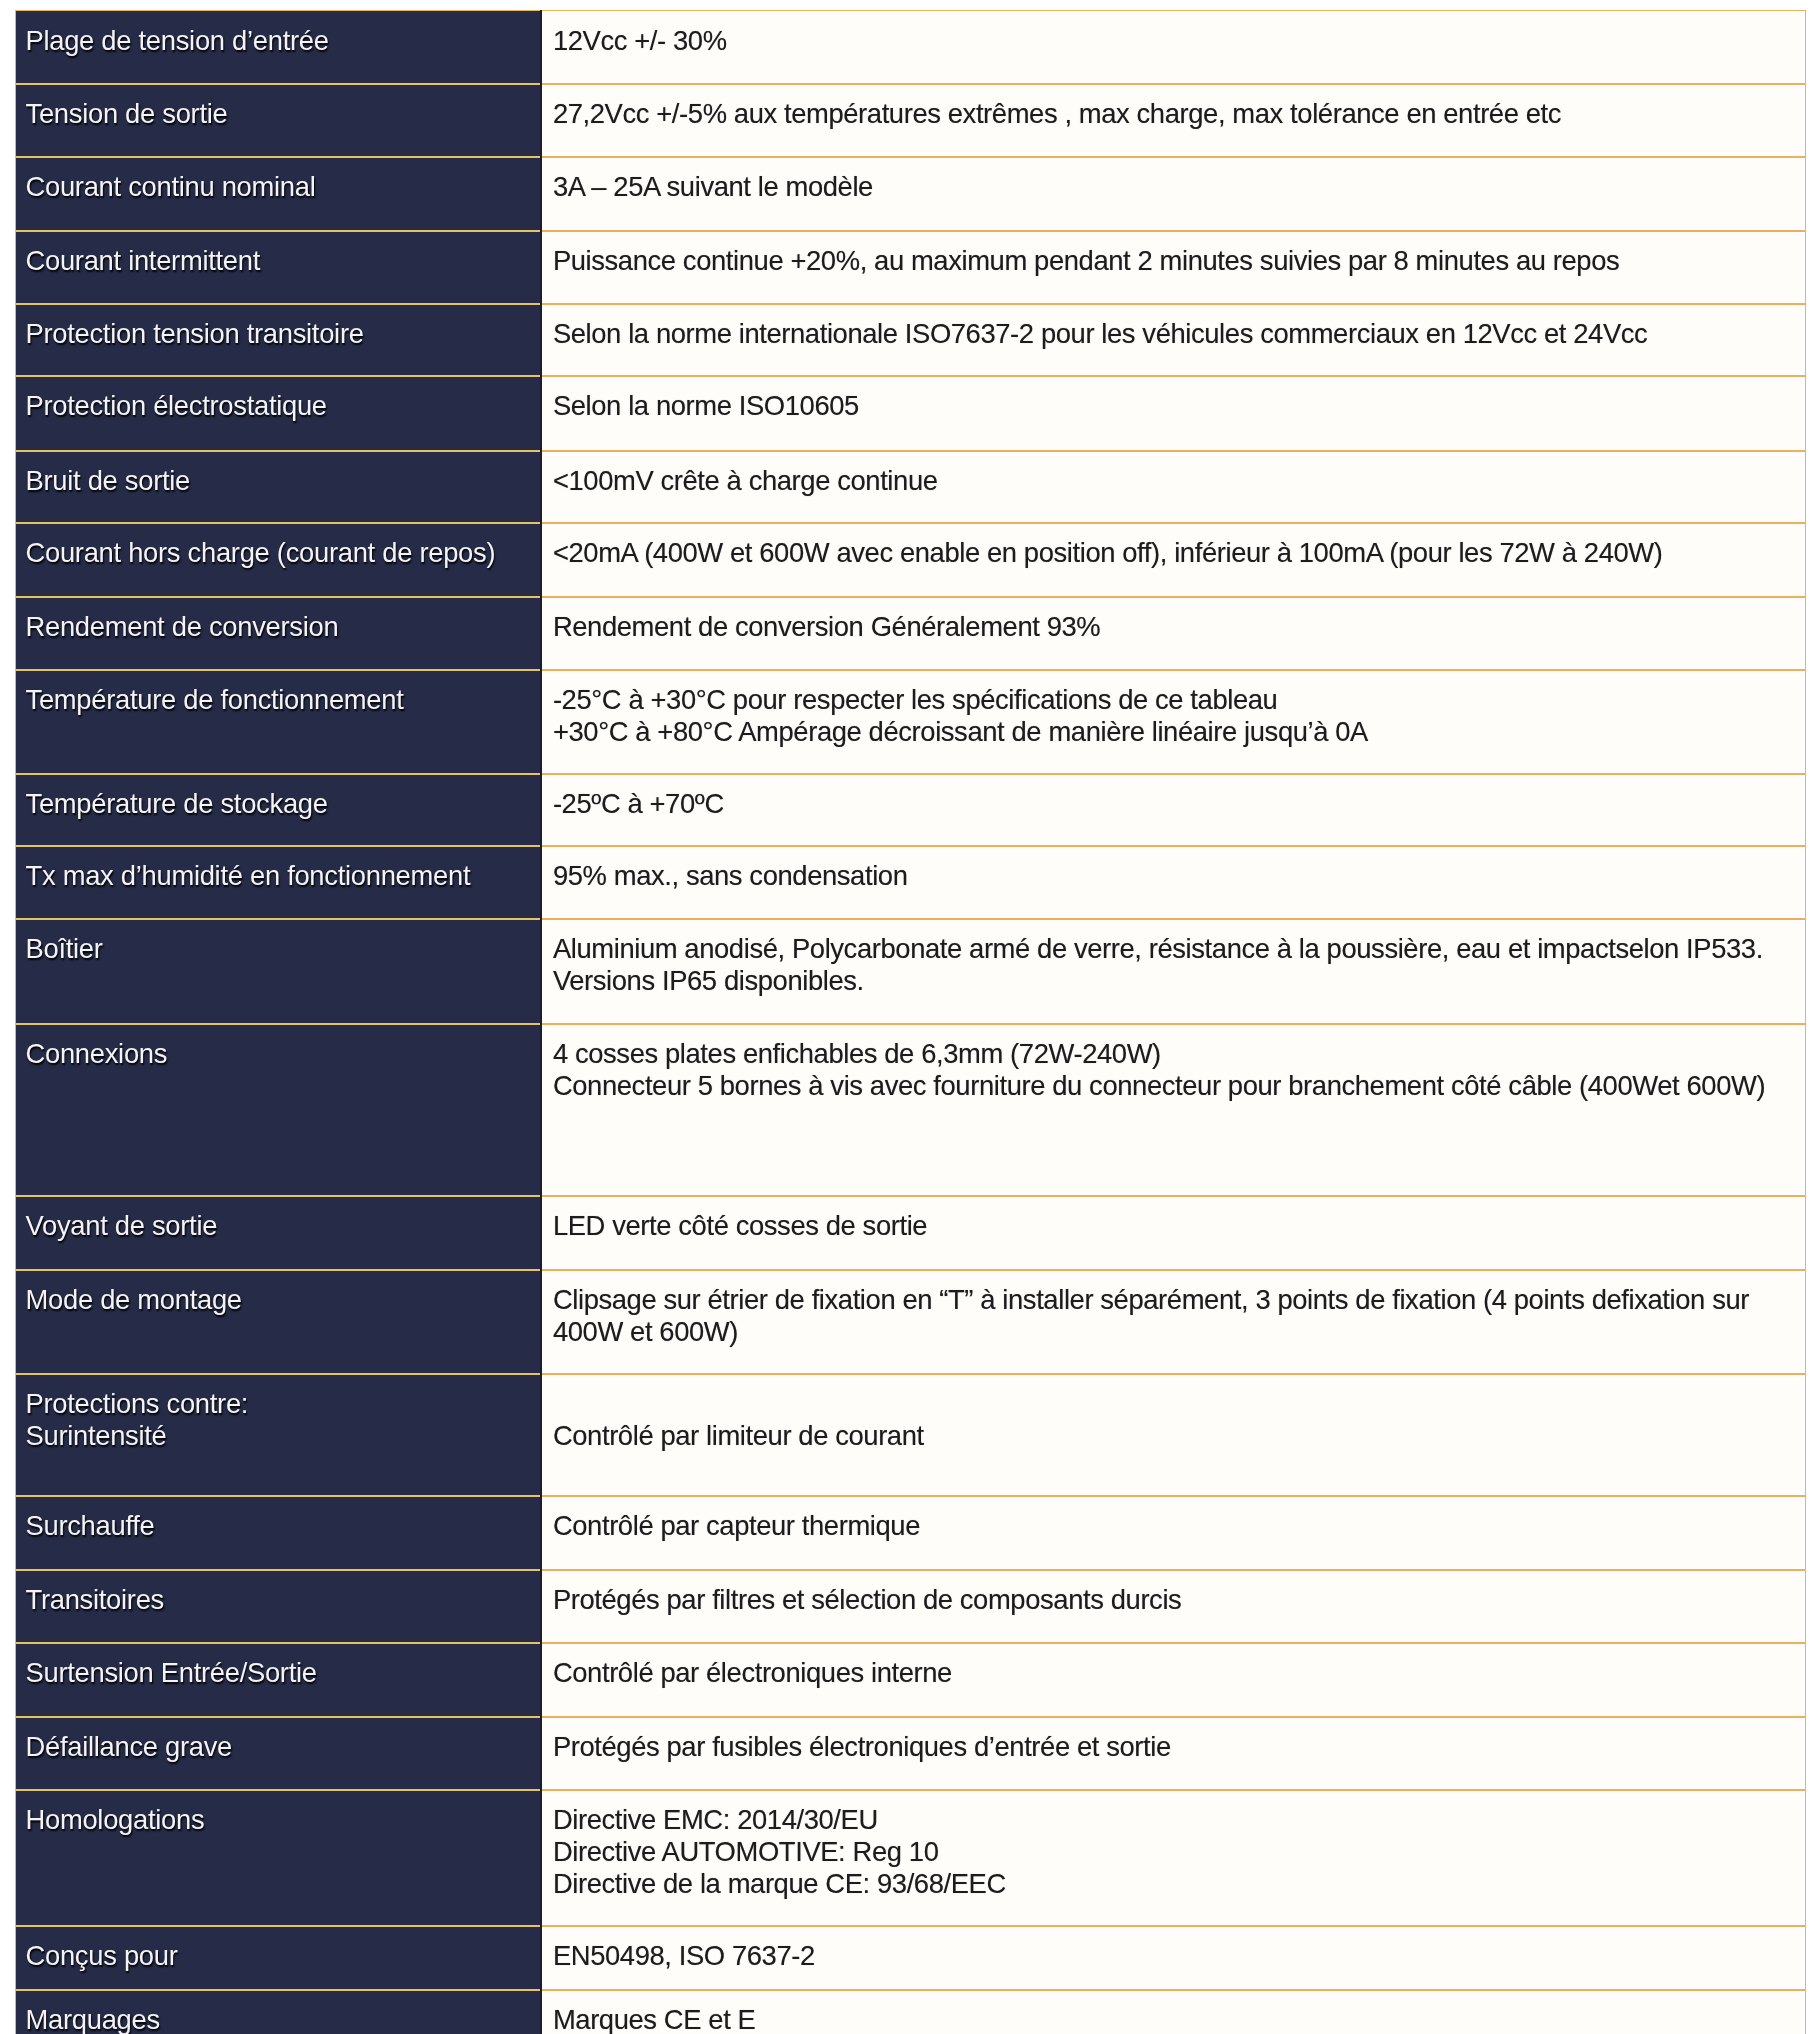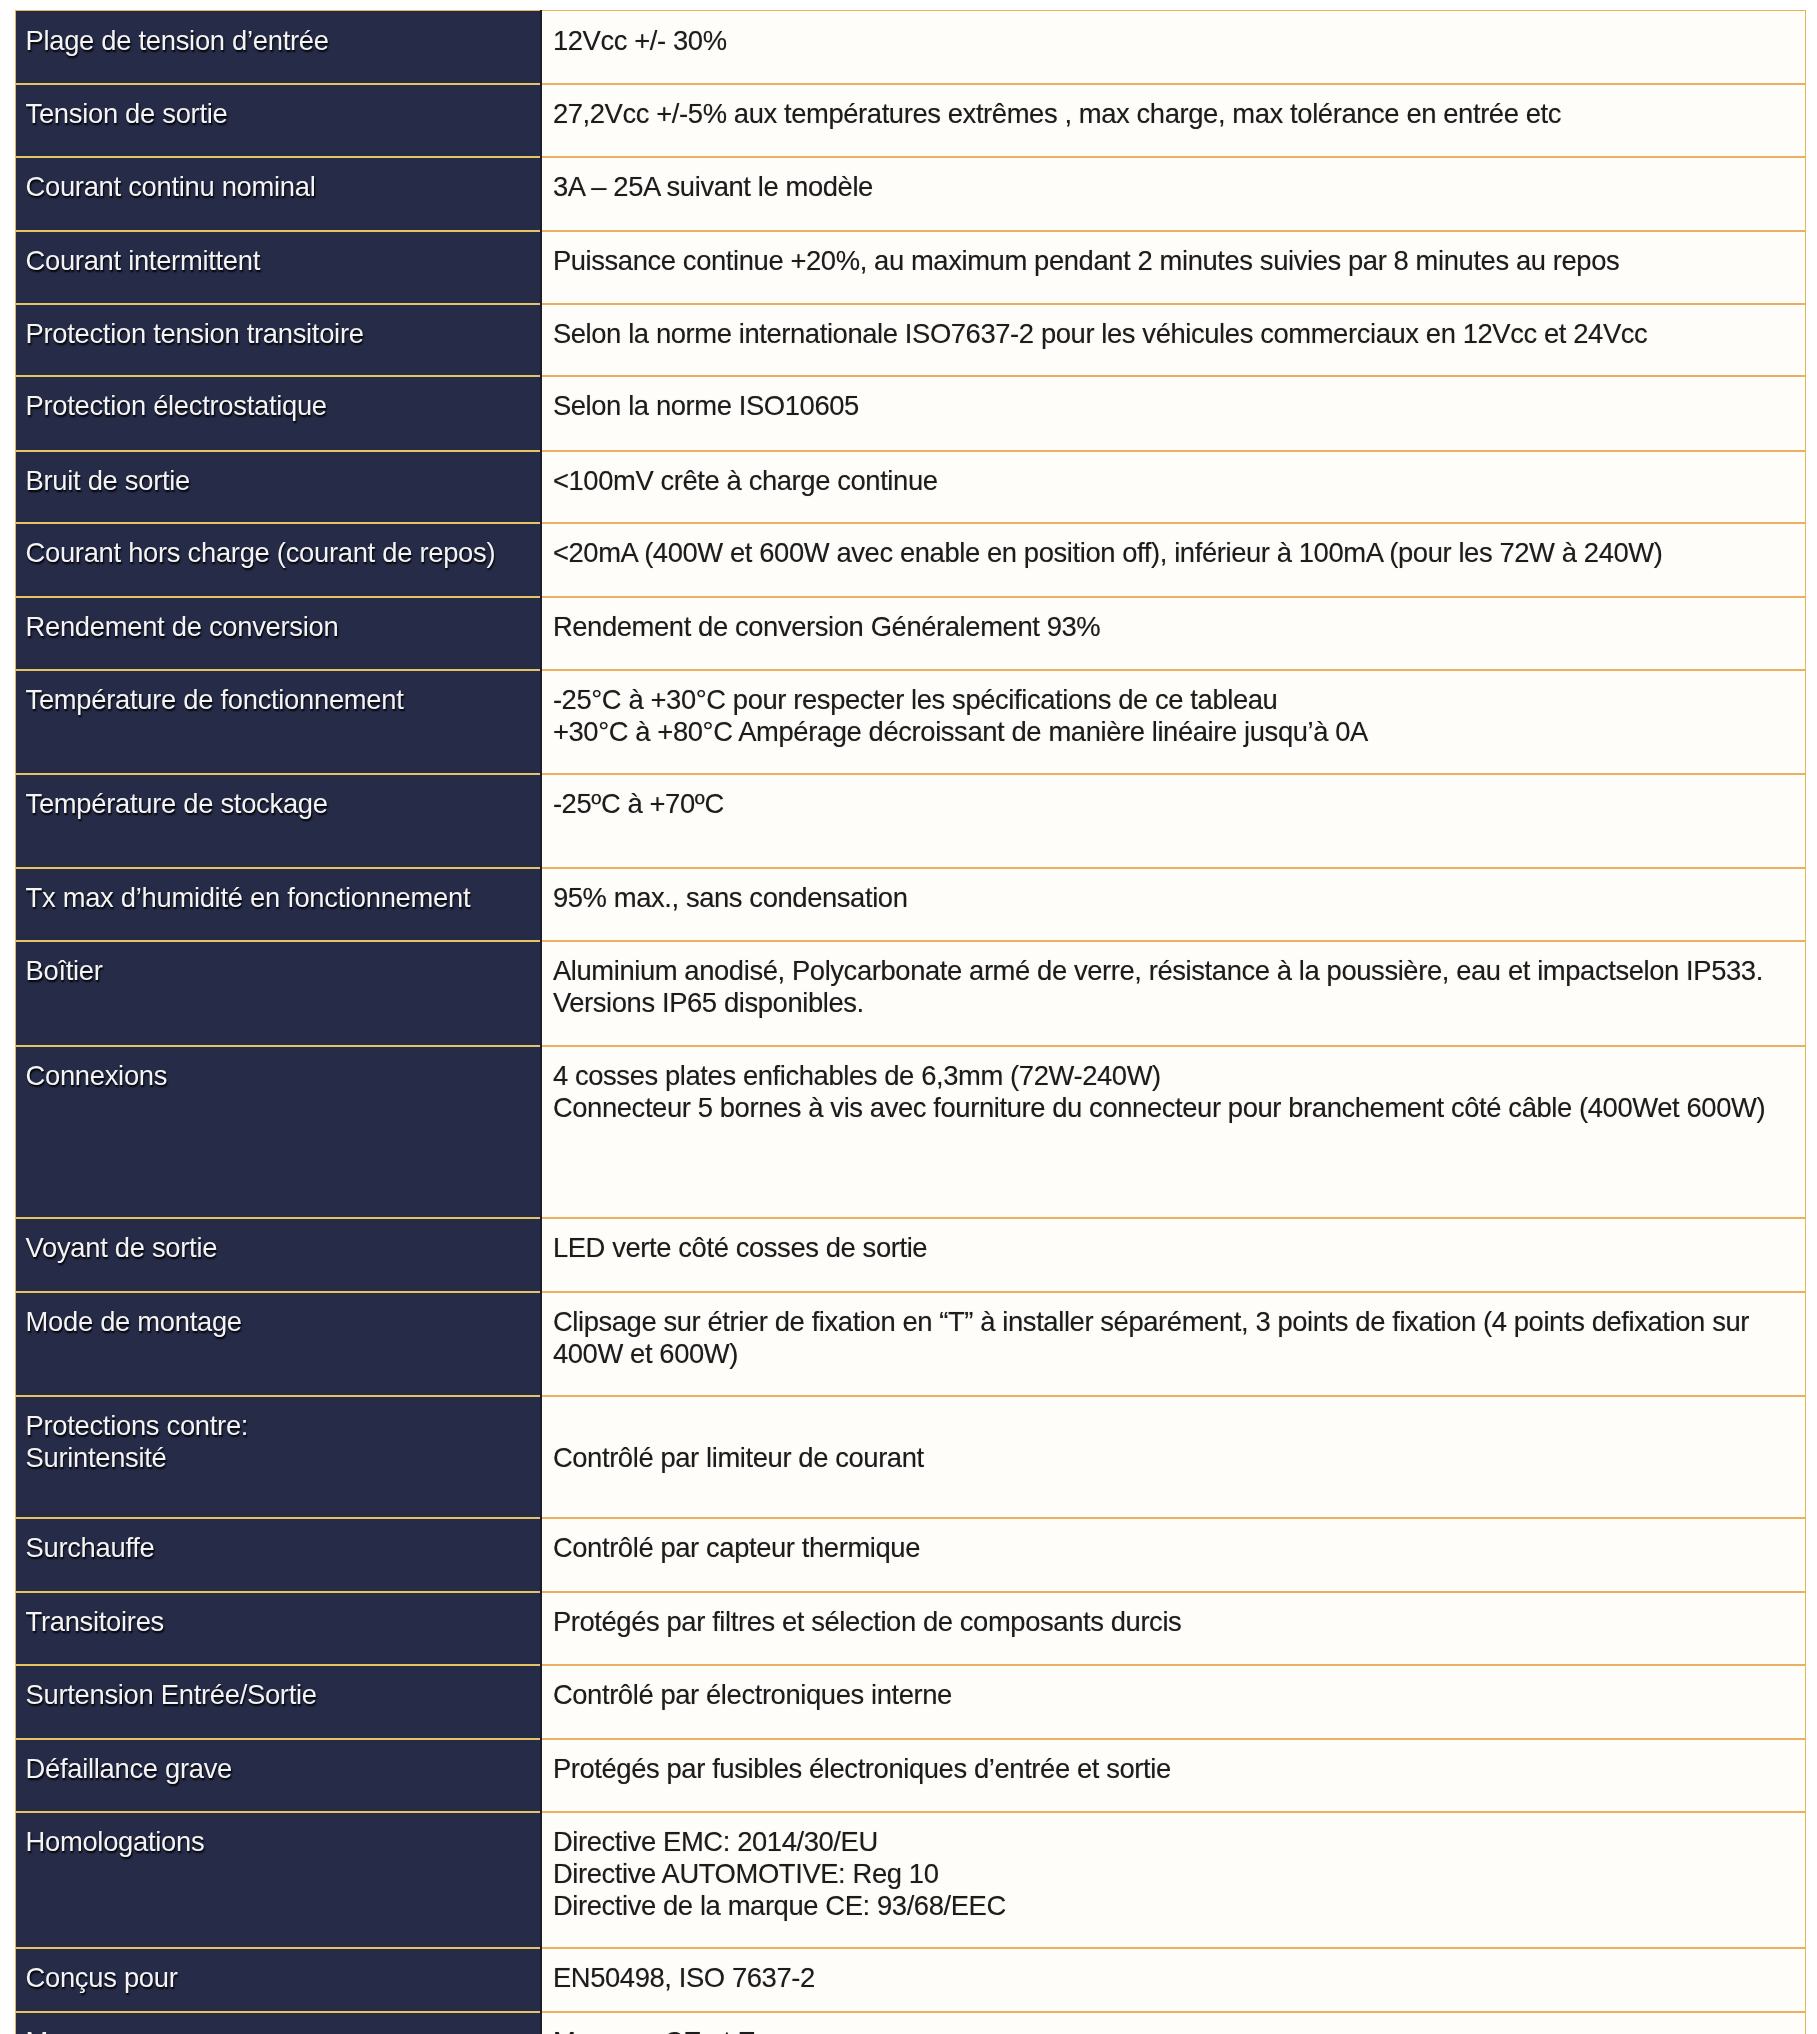--- a/index.html
+++ b/index.html
@@ -179,21 +179,21 @@
             <span class="cell-line">Température de fonctionnement</span>
           </div>
         </td>
         <td class="value">
           <div class="cell-inner">
             <span class="cell-line">-25°C à +30°C pour respecter les spécifications de ce tableau</span>
             <span class="cell-line">+30°C à +80°C Ampérage décroissant de manière linéaire jusqu’à 0A</span>
           </div>
         </td>
       </tr>
-      <tr style="height: 94px;">
+      <tr style="height: 72px;">
         <td class="label">
           <div class="cell-inner">
             <span class="cell-line">Température de stockage</span>
           </div>
         </td>
         <td class="value">
           <div class="cell-inner">
             <span class="cell-line">-25ºC à +70ºC</span>
           </div>
         </td>

